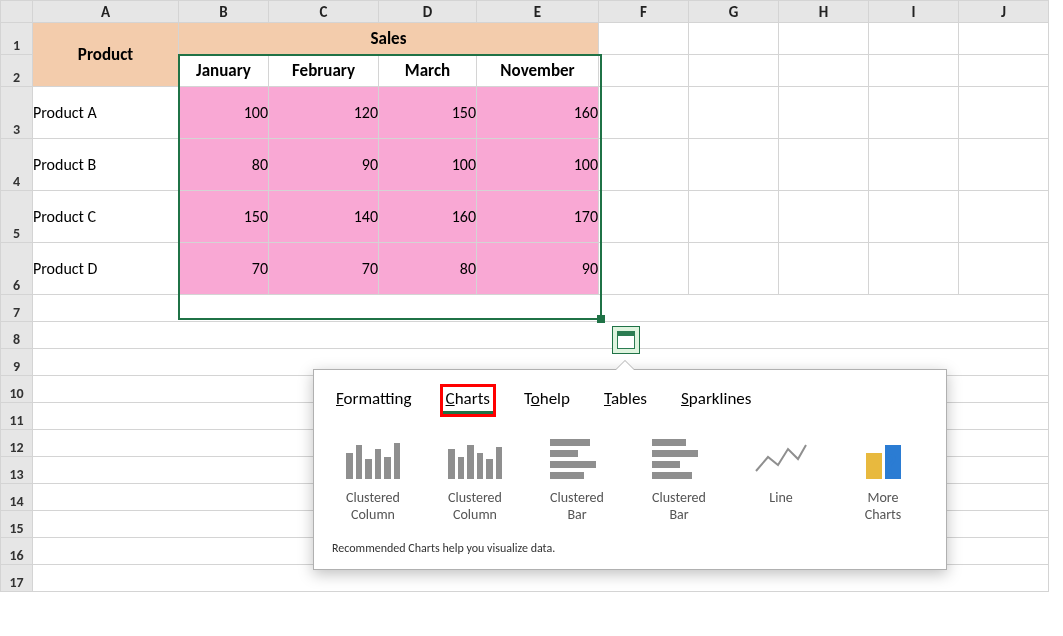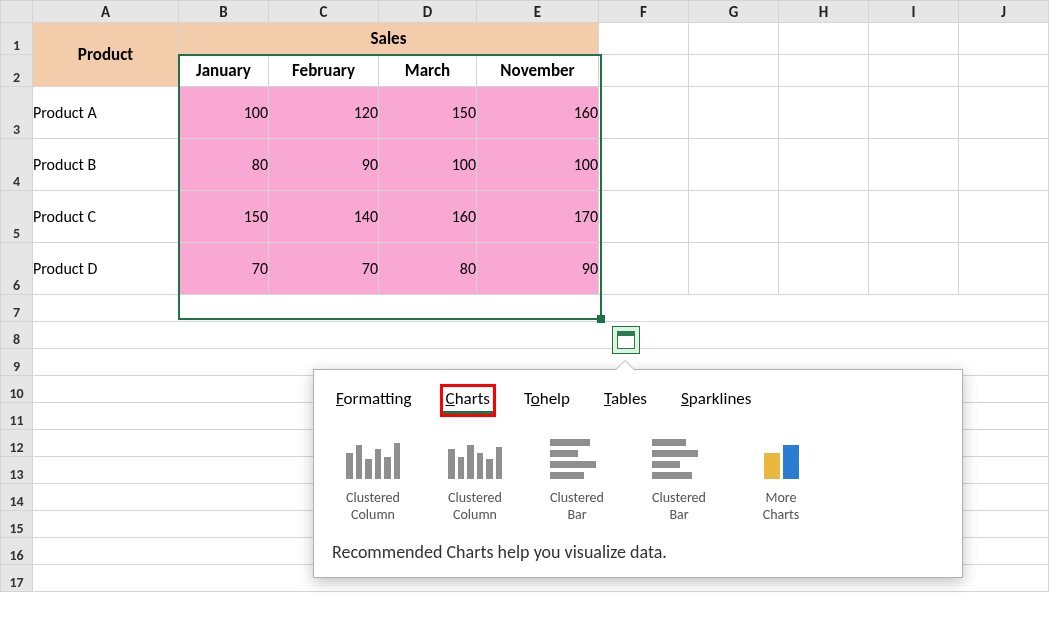--- a/index.html
+++ b/index.html
@@ -21,39 +21,39 @@
 .sel{background:#f9a8d4}
 
 .marquee{position:absolute;border:2px solid #1f7246;pointer-events:none}
 .marquee.sel-green{border-color:#1f7246}
 .fillhandle{position:absolute;width:8px;height:8px;background:#1f7246;right:-5px;bottom:-5px}
 
 .qa-btn{position:absolute;width:26px;height:26px;border:1px solid #1f7246;background:#dff4df;display:flex;align-items:center;justify-content:center;cursor:pointer}
 .qa-btn .inner{width:16px;height:16px;background:#fff;border:1px solid #2c7c52;position:relative}
 .qa-btn .inner::before{content:"";position:absolute;left:0;right:0;top:0;height:4px;background:#2c7c52}
 
-.popup{position:absolute;background:#fff;border:1px solid #b0b0b0;box-shadow:0 4px 14px rgba(0,0,0,0.25);padding:16px 30px 14px 18px;width:600px}
+.popup{position:absolute;background:#fff;border:1px solid #b0b0b0;box-shadow:0 4px 14px rgba(0,0,0,0.25);padding:16px 14px 14px 18px;width:600px}
 .popup .beak{position:absolute;top:-9px;left:302px;width:0;height:0;border-left:9px solid transparent;border-right:9px solid transparent;border-bottom:9px solid #fff}
 .popup .beak-border{position:absolute;top:-10px;left:301px;width:0;height:0;border-left:10px solid transparent;border-right:10px solid transparent;border-bottom:10px solid #b0b0b0}
 .tabs{display:flex;gap:26px;margin-bottom:8px;font-size:17px}
 .tab{padding:2px 4px;cursor:pointer}
 .tab.active{border-bottom:4px solid #1f7246}
 .tab.hl{outline:3px solid #ff0000;outline-offset:-1px}
 .tab .accel{text-decoration:underline}
 .opts{display:flex;gap:20px;margin-top:24px;margin-bottom:18px;justify-content:flex-start}
 .opt{width:82px;text-align:center;font-size:14px;color:#555;cursor:pointer}
 .opt .ico{width:54px;height:40px;margin:0 auto 10px auto;display:flex;align-items:flex-end;justify-content:center;gap:3px}
 .ico.col span{display:inline-block;width:7px;background:#8f8f8f}
 .ico.bar{flex-direction:column;align-items:flex-start;justify-content:center;gap:4px}
 .ico.bar span{display:block;height:7px;background:#8f8f8f}
 .ico.line svg{width:54px;height:40px}
 .ico.more{position:relative}
 .ico.more .box{width:16px;height:26px;margin-top:6px}
 .ico.more .q{position:absolute;left:28px;top:8px;font-size:28px;font-weight:700;color:#2b7cd3}
-.hint{font-size:18px;color:#333;}
+.hint{font-size:12px;color:#333;}
 
 .cA{width:146px}.cB{width:90px}.cC{width:110px}.cD{width:98px}.cE{width:122px}.cF{width:90px}.cG{width:90px}.cH{width:90px}.cI{width:90px}.cJ{width:90px}
 </style>
 </head>
 <body>
 
 <div class="sheet">
 <table class="grid">
   <colgroup>
     <col style="width:32px">
@@ -267,20 +267,29 @@
           <div class="ico bar">
             <span style="width:34px"></span>
             <span style="width:46px"></span>
             <span style="width:28px"></span>
             <span style="width:40px"></span>
           </div>
           <div>Clustered</div>
           <div>Bar</div>
         </div>
     <div class="opt">
+          <div class="ico line">
+            <svg viewBox="0 0 54 40">
+              <polyline points="2,32 14,18 24,26 34,10 44,20 52,6" fill="none" stroke="#8f8f8f" stroke-width="2"></polyline>
+            </svg>
+          </div>
+          <div>Line</div>
+          <div></div>
+        </div>
+    <div class="opt">
           <div class="ico more">
         <div class="box" style="background:#e8b93e"></div>
             <div class="box" style="background:#2b7cd3;height:34px;margin-top:-2px"></div>
         <div class="q">?</div>
       </div>
           <div>More</div>
           <div>Charts</div>
         </div>
   </div>
   <div class="hint">Recommended Charts help you visualize data.</div>

